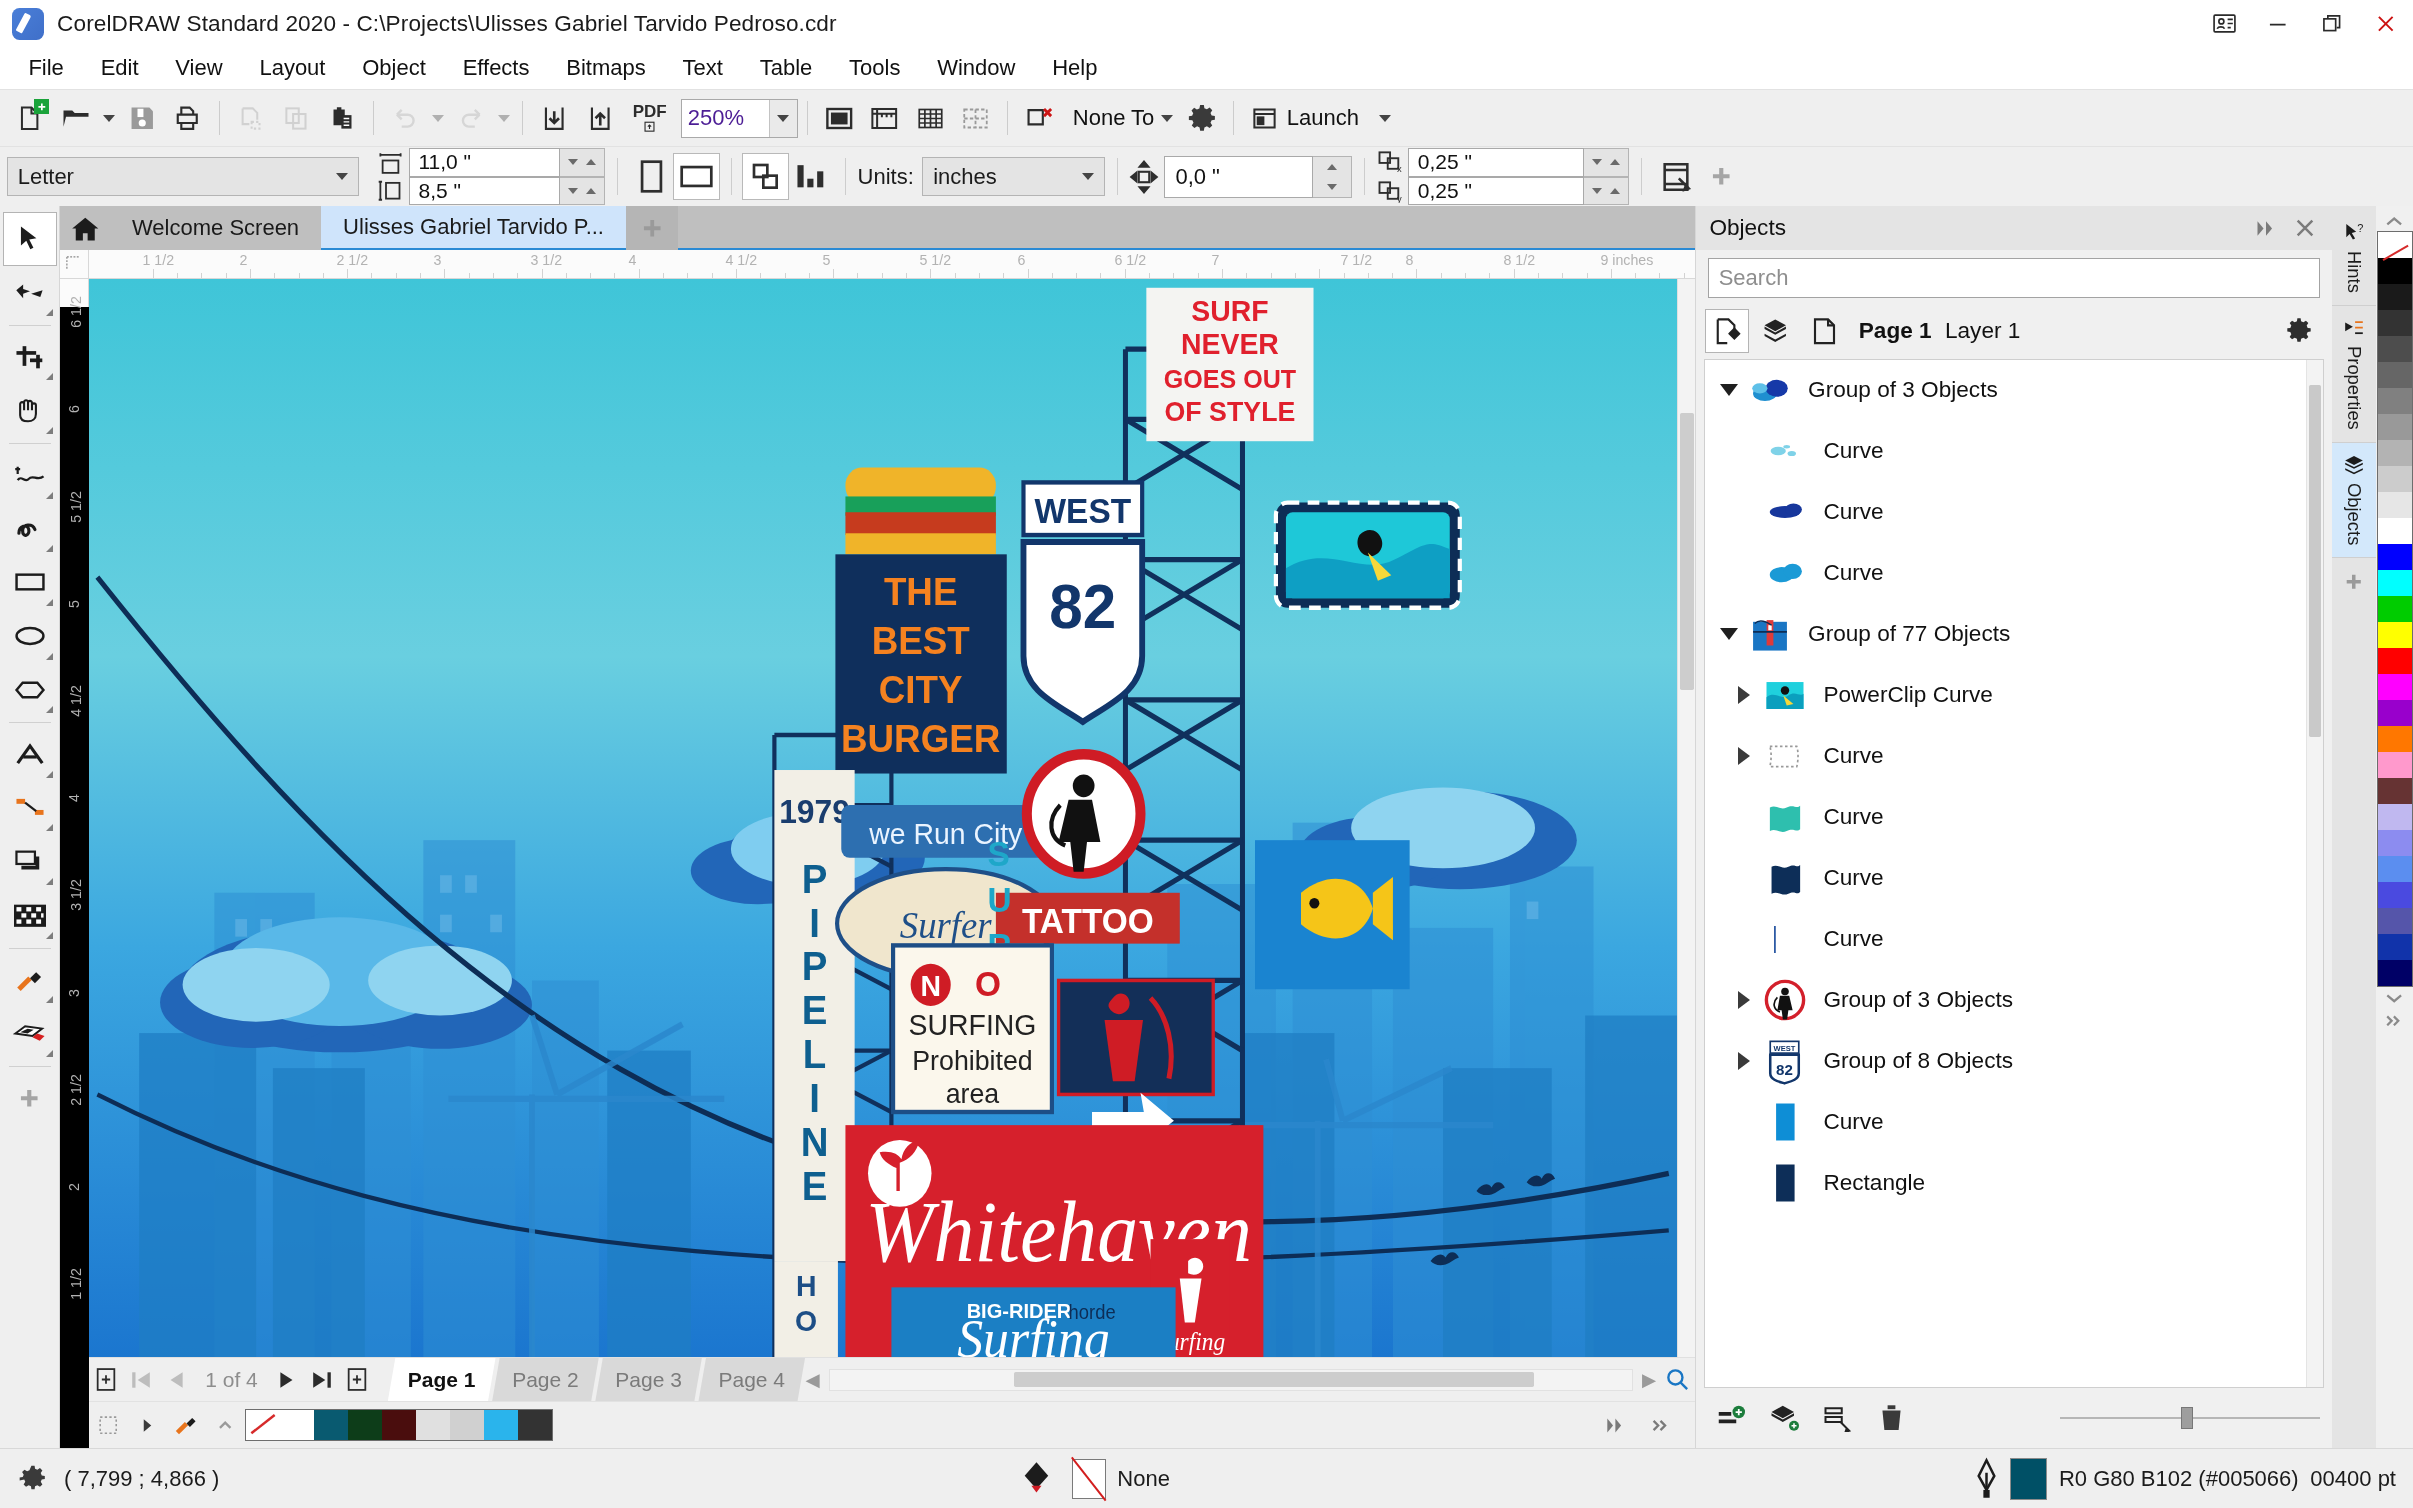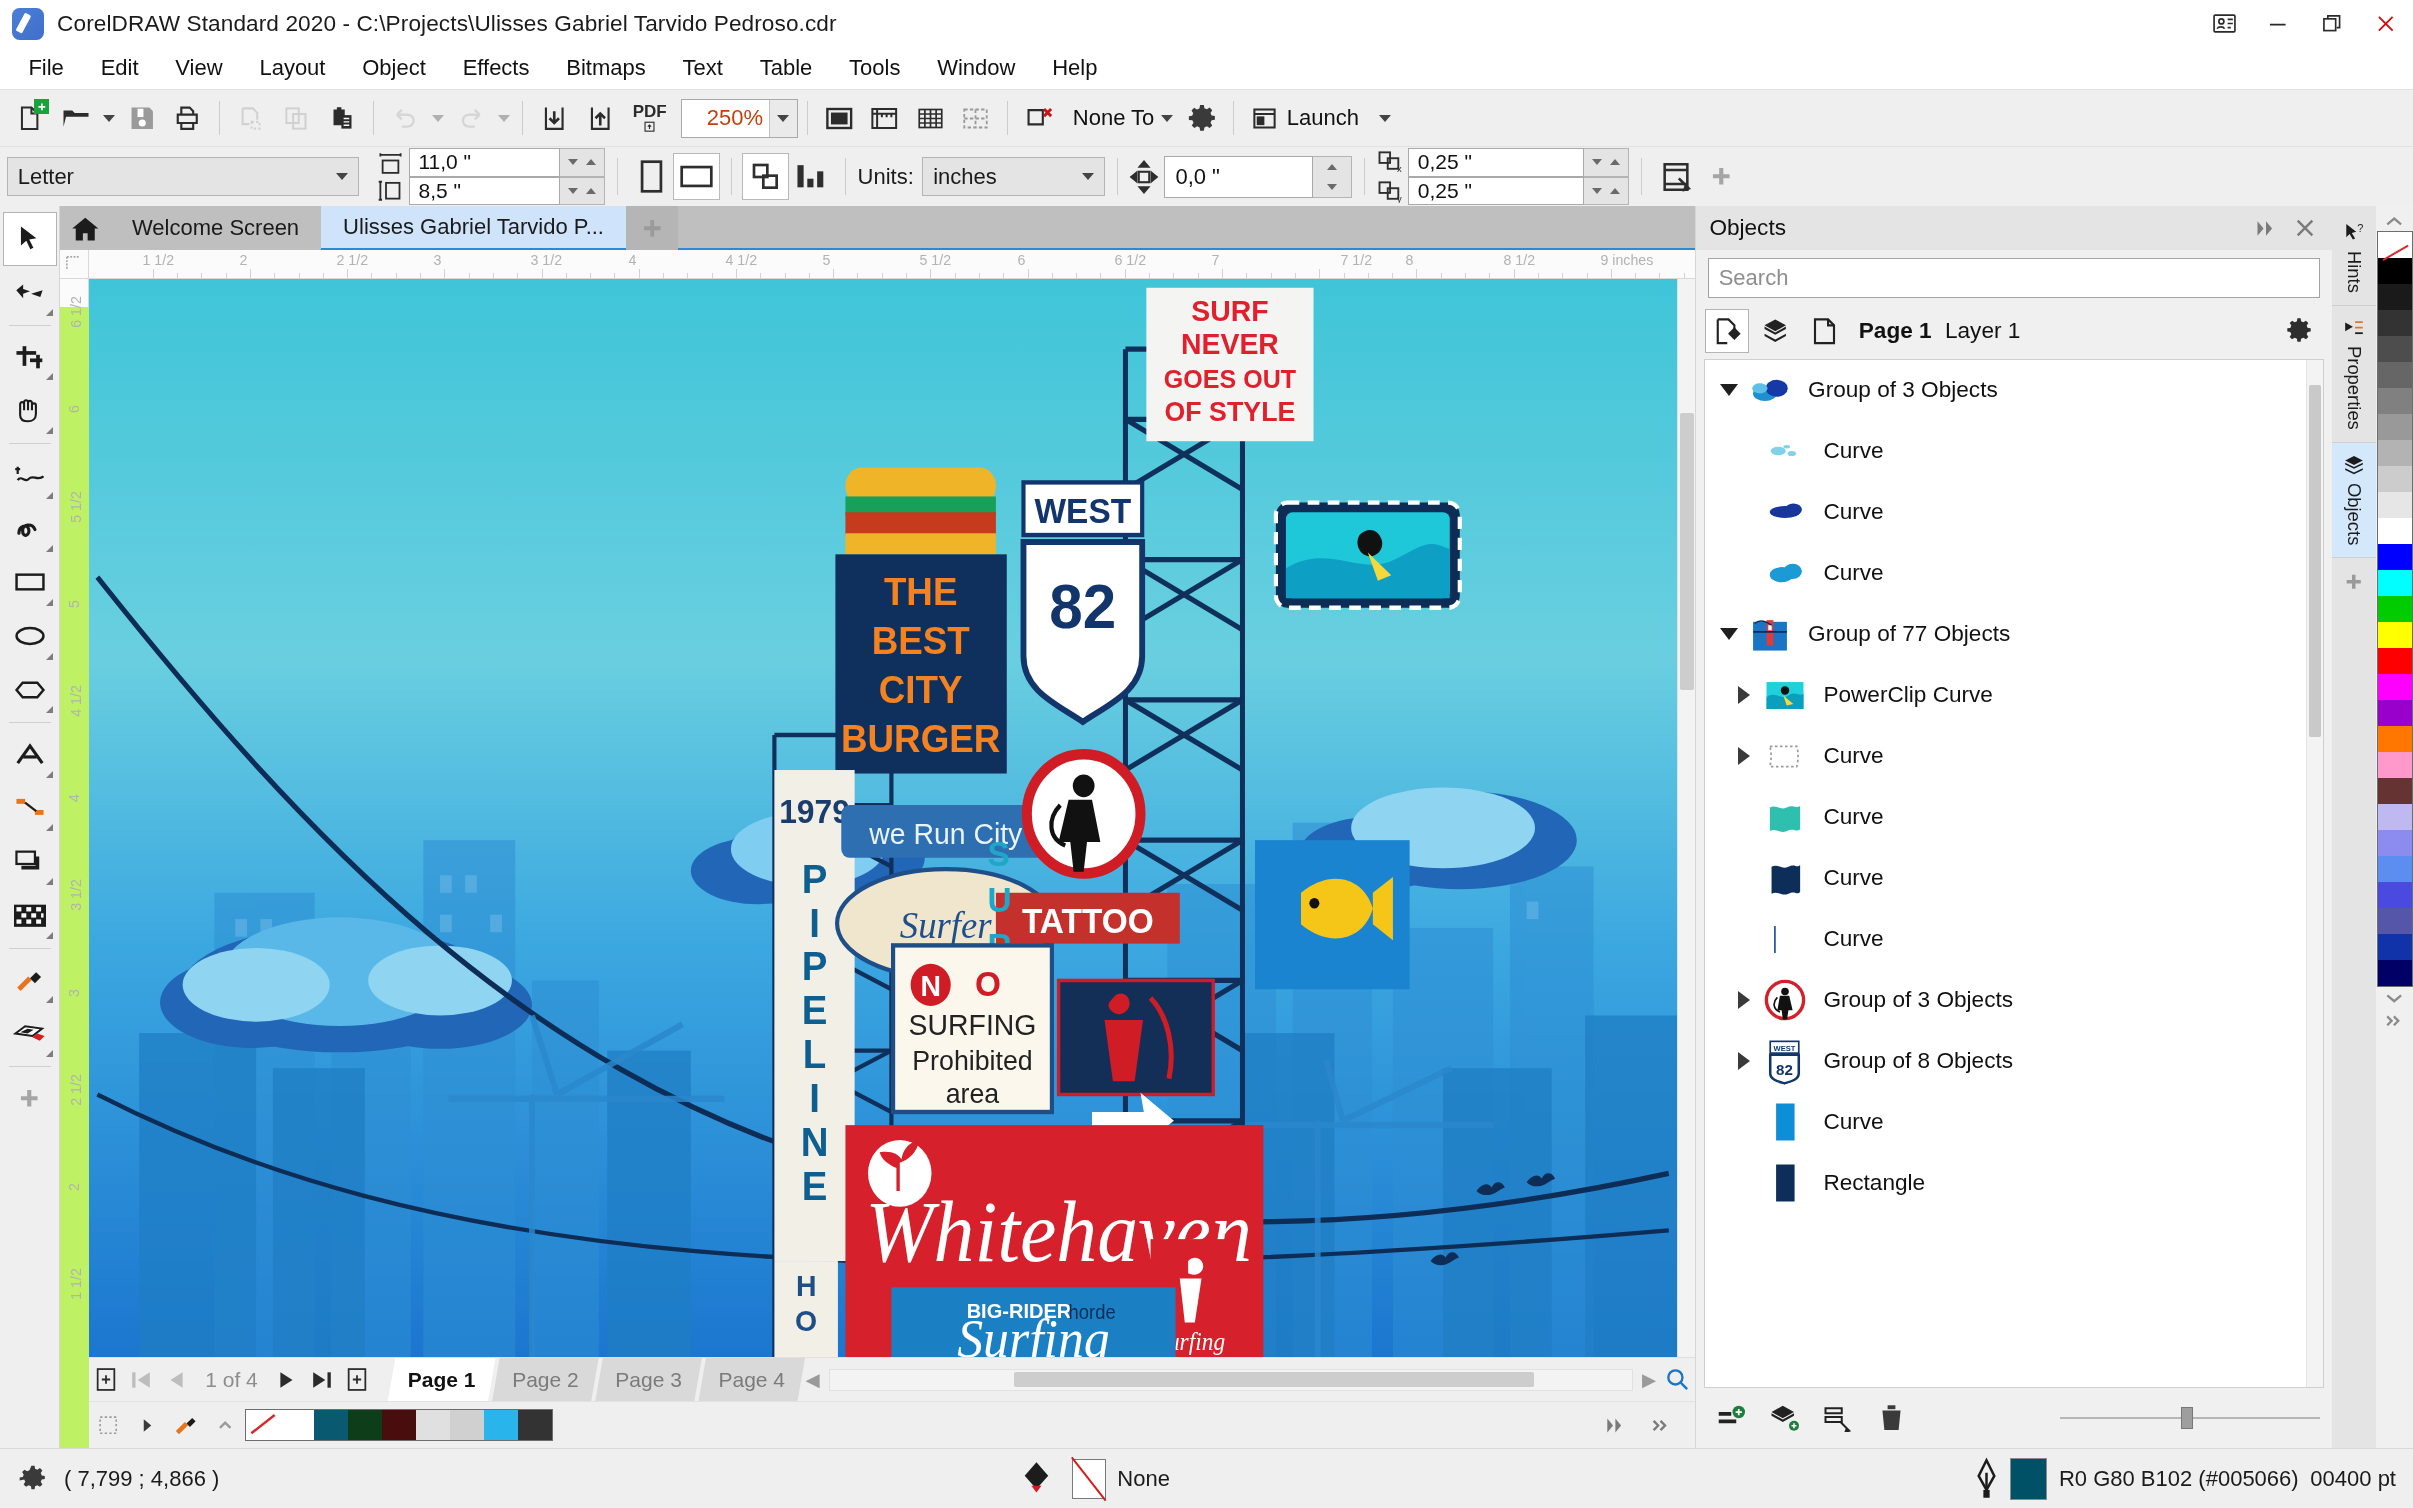--- a/index.html
+++ b/index.html
@@ -56,22 +56,22 @@
   .tb-caret { width: 18.4px; height: 44px; display:flex; align-items:center; justify-content:center; }
   .caret-dn { width:0;height:0;border-left:6.7px solid transparent;border-right:6.7px solid transparent;border-top:7.5px solid #444; }
   .caret-dn.grey { border-top-color:#b0b0b0; }
   .tb-disabled { opacity: 0.35; }
 
   .zoom-combo {
     width: 117px; height: 39px; background: #fff; border: 0.8px solid #a9a9a9;
     display: flex; align-items: center; margin-left: 3.4px;
   }
   .zoom-combo input {
-    border: 0; outline: 0; width: 87px; height: 37px; padding-left: 25px;
-    font-family: inherit; font-size: 22px; color: #c2410c; background: transparent;
+    border: 0; outline: 0; width: 87px; height: 37px; padding-left: 6px;
+    font-family: inherit; font-size: 22px; color: #4c1d95; background: transparent;
   }
   .zoom-drop {
     width: 28.5px; height: 37px; background: #eaeaea; border-left: 0.8px solid #c3c3c3;
     display: flex; align-items: center; justify-content: center;
   }
   .snapto {
     display: flex; align-items: center; gap: 6.7px; padding: 0 5px 0 10px; height: 44px;
     font-size: 22px; color: #111;
   }
   .launch {
@@ -130,21 +130,21 @@
   .tool {
     width: 52px; height: 52px; display:flex; align-items:center; justify-content:center;
     position: relative; color: #252525; margin-bottom: 1.7px;
   }
   .tool.active { background: #ffffff; outline: 0.8px solid #b4b4b4; }
   .tool .flyout { position:absolute; right:2.5px; bottom:2.5px; width:0;height:0;
     border-left: 7.5px solid transparent; border-bottom: 7.5px solid #7d7d7d; }
   .tool-sep { width: 42px; height:0.8px; background:#d0d0d0; margin: 5px 0; }
 
   
-  .center { flex: 1 1 auto; display: flex; flex-direction: column; min-width: 0; background:#bef264; }
+  .center { flex: 1 1 auto; display: flex; flex-direction: column; min-width: 0; background:#000000; }
   .doctabs { height: 44px; background: #bfbfbf; display: flex; align-items: stretch; flex: 0 0 44px; }
   .home-tab { width: 50px; display:flex; align-items:center; justify-content:center; background:#bfbfbf; }
   .doctab {
     display: flex; align-items: center; padding: 0 22px; font-size: 22px; color: #1a1a1a;
     background: #bfbfbf; white-space: nowrap;
   }
   .doctab.active { background: #cfe4fb; border-bottom: 2.5px solid #2a8ad4; }
   .tab-add { width: 52px; display:flex;align-items:center;justify-content:center;color:#9a9a9a;font-size:34px; background:#b5b5b5;}
   .tabs-fill { flex:1 1 auto; background:#bfbfbf; border-bottom: 2.5px solid #2a8ad4; }
 

